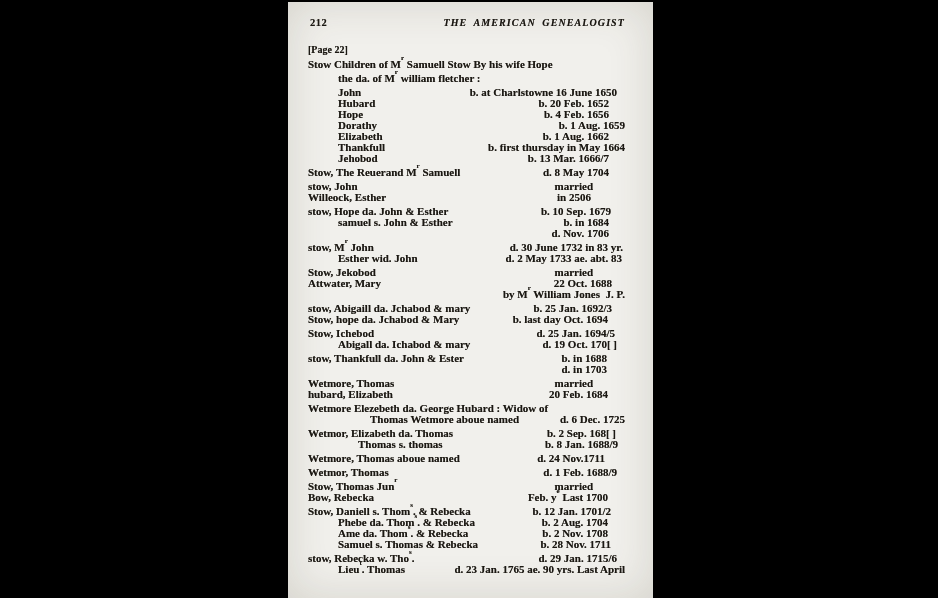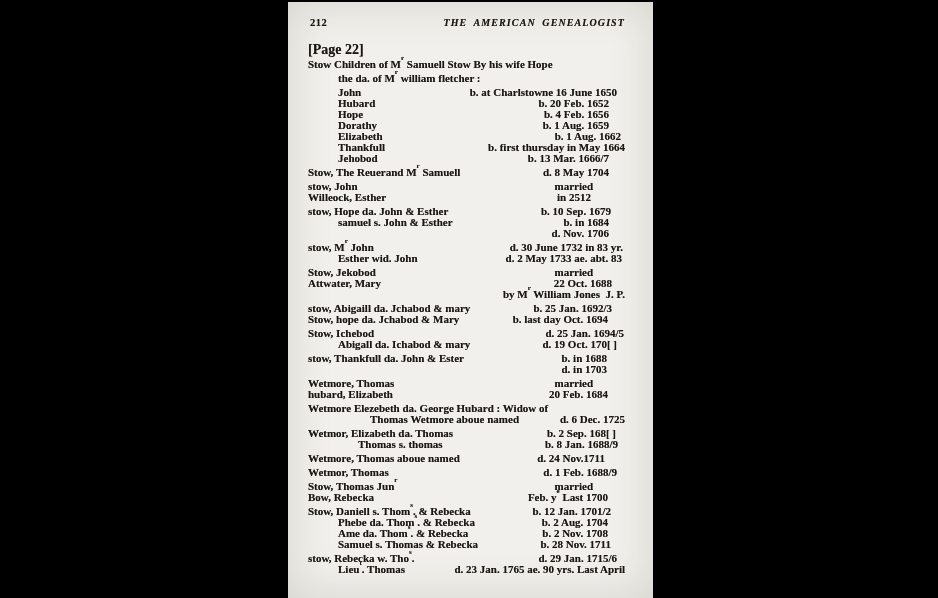--- a/index.html
+++ b/index.html
@@ -16,21 +16,21 @@
     box-shadow:inset 0 0 45px rgba(70,60,40,.16);
     font-weight:bold;
     text-shadow:0 0 .4px rgba(20,15,5,.55);
   }
   .pagehead{position:relative;height:13px;font-size:10.5px;line-height:13px;}
   .pagenum{position:absolute;left:2px;top:0;letter-spacing:.5px;}
   .ptitle{
     position:absolute;left:0;right:0;top:0;text-align:right;
     font-style:italic;font-size:10px;letter-spacing:1.1px;word-spacing:3px;
   }
-  .pagemark{margin-top:15px;font-size:14px;line-height:12px;}
+  .pagemark{margin-top:15px;font-size:10px;line-height:12px;}
   .records{margin-top:0;}
   .row{display:flex;justify-content:space-between;font-size:11px;line-height:11px;}
   .row.gap{margin-top:3px;}
   .l,.r{white-space:pre;}
   .l.i1{padding-left:30px;}
   .l.i2{padding-left:50px;}
   .l.i3{padding-left:62px;}
   sup{font-size:7px;line-height:0;position:relative;top:-3px;}
 </style>
 </head>
@@ -59,45 +59,45 @@
         <div class="row">
     <span class="l i1">Hubard</span>
     <span class="r" style="margin-right: 16px;">b. 20 Feb. 1652</span>
   </div>
         <div class="row">
     <span class="l i1">Hope</span>
     <span class="r" style="margin-right: 16px;">b. 4 Feb. 1656</span>
   </div>
         <div class="row">
     <span class="l i1">Dorathy</span>
-    <span class="r" style="margin-right: 16px; padding-left: 25px;">b. 1 Aug. 1659</span>
+    <span class="r" style=" padding-left: 25px;">b. 1 Aug. 1659</span>
   </div>
         <div class="row">
     <span class="l i1">Elizabeth</span>
-    <span class="r" style="margin-right: 4px;">b. 1 Aug. 1662</span>
+    <span class="r" style="margin-right: 16px;">b. 1 Aug. 1662</span>
   </div>
         <div class="row">
     <span class="l i1">Thankfull</span>
     <span class="r" style="margin-right: 0px;">b. first thursday in May 1664</span>
   </div>
         <div class="row">
     <span class="l i1">Jehobod</span>
     <span class="r" style="margin-right: 16px;">b. 13 Mar. 1666/7</span>
   </div>
         <div class="row gap">
     <span class="l i0">Stow, The Reuerand M<sup>r</sup> Samuell</span>
     <span class="r" style="margin-right: 16px;">d. 8 May 1704</span>
   </div>
         <div class="row gap">
     <span class="l i0">stow, John</span>
     <span class="r" style="margin-right: 32px;">married</span>
   </div>
         <div class="row">
     <span class="l i0">Willeock, Esther</span>
-    <span class="r" style="margin-right: 34px;">in 2512</span>
+    <span class="r" style="margin-right: 34px;">in 2506</span>
   </div>
         <div class="row gap">
     <span class="l i0">stow, Hope da. John &amp; Esther</span>
     <span class="r" style="margin-right: 14px;">b. 10 Sep. 1679</span>
   </div>
         <div class="row">
     <span class="l i1">samuel s. John &amp; Esther</span>
     <span class="r" style="margin-right: 16px;">b. in 1684</span>
   </div>
         <div class="row">
@@ -127,21 +127,21 @@
         <div class="row gap">
     <span class="l i0">stow, Abigaill da. Jchabod &amp; mary</span>
     <span class="r" style="margin-right: 13px;">b. 25 Jan. 1692/3</span>
   </div>
         <div class="row">
     <span class="l i0">Stow, hope da. Jchabod &amp; Mary</span>
     <span class="r" style="margin-right: 17px;">b. last day Oct. 1694</span>
   </div>
         <div class="row gap">
     <span class="l i0">Stow, Ichebod</span>
-    <span class="r" style="margin-right: 1px;">d. 25 Jan. 1694/5</span>
+    <span class="r" style="margin-right: 10px;">d. 25 Jan. 1694/5</span>
   </div>
         <div class="row">
     <span class="l i1">Abigall da. Ichabod &amp; mary</span>
     <span class="r" style="margin-right: 8px;">d. 19 Oct. 170[ ]</span>
   </div>
         <div class="row gap">
     <span class="l i0">stow, Thankfull da. John &amp; Ester</span>
     <span class="r" style="margin-right: 18px;">b. in 1688</span>
   </div>
         <div class="row">

